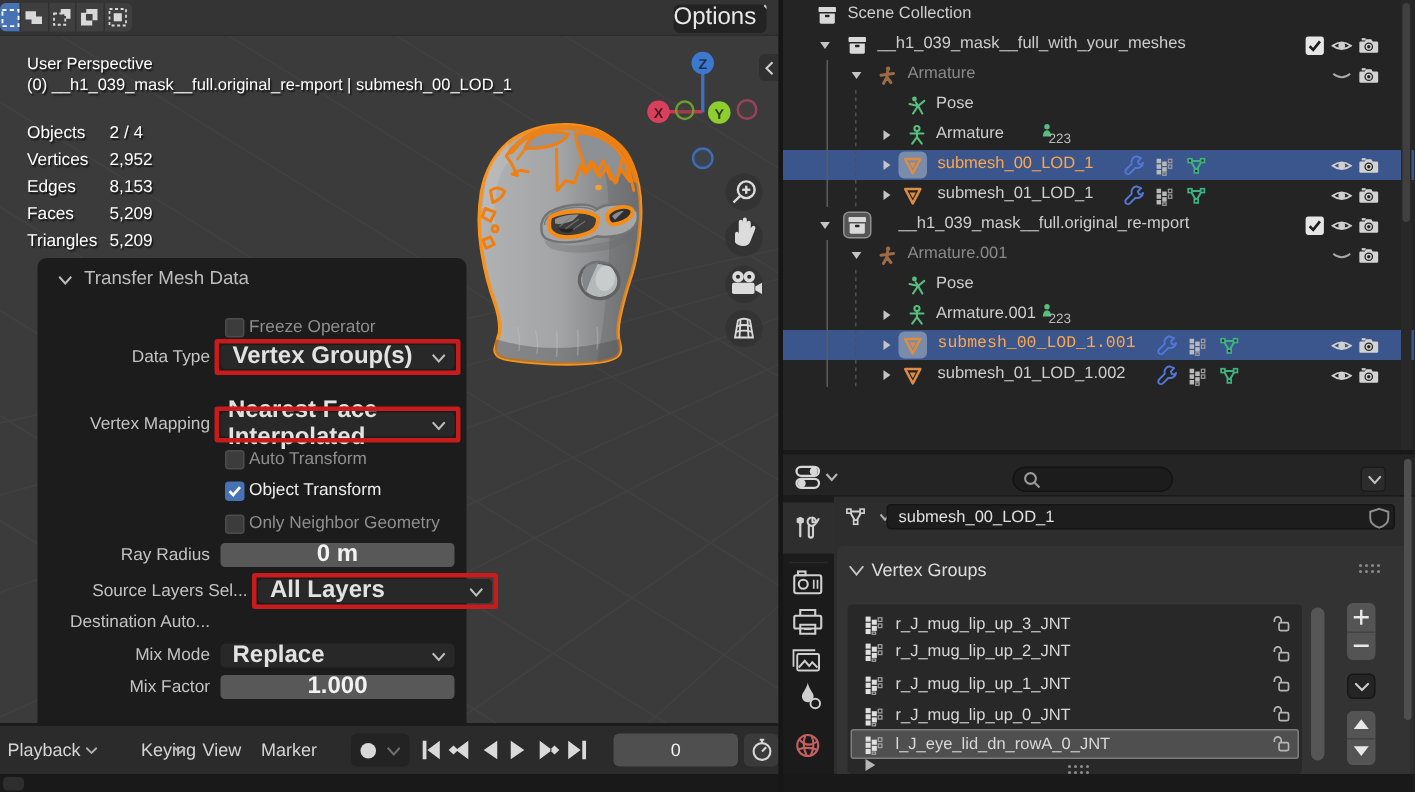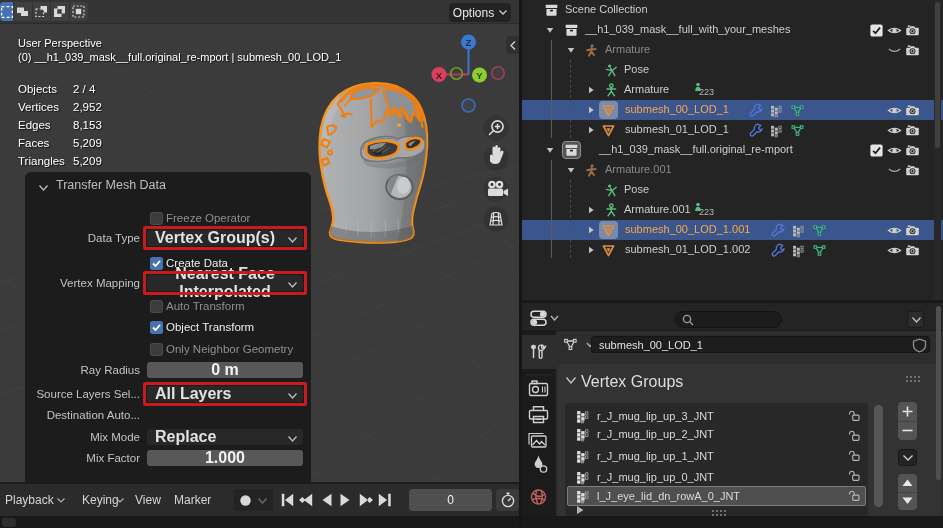--- a/index.html
+++ b/index.html
@@ -8,21 +8,21 @@
        font-family:"Liberation Sans",sans-serif;color:#d8d8d8;}
   .abs{position:absolute;}
   
   #viewport{left:0;top:0;width:519px;height:484px;background:#3b3b3b;overflow:hidden;}
   #vp-header{left:0;top:0;width:519px;height:24px;background:#343434;border-bottom:1px solid #2c2c2c;}
   .selgrp{left:0;top:2px;height:19px;display:flex;border-radius:4px;overflow:hidden;background:#3f3f3f;}
   .selbtn{width:18.5px;height:19px;display:flex;align-items:center;justify-content:center;border-right:1px solid #313131;}
   .selbtn:first-child{width:14px;background:#4772b3;}
   .selbtn:last-child{border-right:none;}
   #optbtn{left:449px;top:3px;width:62px;height:19px;background:#232323;border-radius:4px;
-          color:#e9e9e9;font-size:12px;display:flex;align-items:center;justify-content:center;gap:5px;}
+          color:#e9e9e9;font-size:16px;display:flex;justify-content:center;gap:5px;}
   .vptext{color:#fff;font-size:11px;text-shadow:1px 1px 1px rgba(0,0,0,.7);white-space:pre;}
   
   #oppanel{left:25px;top:172px;width:286px;height:368px;background:rgba(26,26,26,.95);border-radius:6px;
            font-size:11.5px;padding-left:13px;}
   .oprow{position:absolute;left:0;width:100%;height:18px;}
   .oplabel{position:absolute;right:171px;top:2px;color:#c3c3c3;font-size:11.5px;white-space:nowrap;}
   .opfield{position:absolute;left:122px;top:0;width:156px;height:16px;background:#282828;border-radius:3px;
            color:#e2e2e2;font-size:16px;display:flex;align-items:center;padding:0 8px;font-weight:bold;}
   .opfield .caret{position:absolute;right:6px;}
   .num{background:#585858;justify-content:center;color:#f2f2f2;}
@@ -327,27 +327,21 @@
           <div class="chk off"></div>
           <div class="chktext dim">Freeze Operator</div>
         </div>
       <div class="oprow" style="top:58px;">
           <div class="oplabel">Data Type</div>
         <div class="opfield">Vertex Group(s)<span class="caret"><svg width="9" height="6">
                 <path d="M0.5 0.5 4.5 5 8.5 0.5" stroke="#bdbdbd" stroke-width="1.3" fill="none"></path>
               </svg></span></div>
         <div class="redbox" style="left:118px;"></div>
         </div>
-      <div class="oprow" style="top:84px;">
-          <div class="chk on"><svg width="13" height="13">
-              <path d="M3 6.5 5.5 9 10 3.8" stroke="#fff" stroke-width="1.8" fill="none"></path>
-            </svg></div>
-          <div class="chktext lit">Create Data</div>
-        </div>
-      <div class="oprow" style="top:103px;text-align:center;">
+      <div class="oprow" style="top:103px;">
           <div class="oplabel">Vertex Mapping</div>
         <div class="opfield" style="padding:0 5px;">Nearest Face Interpolated<span class="caret"><svg width="9" height="6">
                 <path d="M0.5 0.5 4.5 5 8.5 0.5" stroke="#bdbdbd" stroke-width="1.3" fill="none"></path>
               </svg></span></div>
         <div class="redbox" style="left:118px;"></div>
         </div>
       <div class="oprow" style="top:127px;">
           <div class="chk off"></div>
           <div class="chktext dim">Auto Transform</div>
         </div>
@@ -358,21 +352,21 @@
           <div class="chktext lit">Object Transform</div>
         </div>
       <div class="oprow" style="top:170px;">
           <div class="chk off"></div>
           <div class="chktext dim">Only Neighbor Geometry</div>
         </div>
       <div class="oprow" style="top:190px;">
           <div class="oplabel">Ray Radius</div>
           <div class="opfield num">0 m</div>
         </div>
-      <div class="oprow" style="top:214px;">
+      <div class="oprow" style="top:214px;margin-left:25px;">
           <div class="oplabel">Source Layers Sel...</div>
         <div class="opfield">All Layers<span class="caret"><svg width="9" height="6">
                 <path d="M0.5 0.5 4.5 5 8.5 0.5" stroke="#bdbdbd" stroke-width="1.3" fill="none"></path>
               </svg></span></div>
         <div class="redbox" style="left:118px;"></div>
         </div>
       <div class="oprow" style="top:235px;">
           <div class="oplabel">Destination Auto...</div>
         </div>
       <div class="oprow" style="top:257px;">
@@ -540,21 +534,21 @@
         <path d="M2.2 9 Q2.5 4.8 5 4.8 Q7.5 4.8 7.8 9 Z" fill="#57be7e"></path>
       </svg>
     <div class="abs" style="left:177px;top:207px;font-size:9px;color:#b9b9b9;">223</div>
     <svg class="abs" width="10" height="10" style="left:64px;top:225px">
         <use href="#i-triright"></use>
       </svg>
     <div class="abs" style="left:77px;top:221px;width:19px;height:18px;background:#7a8cab;border-radius:4px;"></div>
     <svg class="abs" width="15" height="15" style="left:79px;top:222.5px">
         <use href="#i-mesh"></use>
       </svg>
-    <div class="abs" style="left:103px;top:223px;color:#ffa648;white-space:pre;">submesh_00_LOD_1.001</div>
+    <div class="abs" style="left:103px;top:223px;color:#ffa648;white-space:pre;font-family:Liberation Mono, monospace;">submesh_00_LOD_1.001</div>
     <svg class="abs" width="15" height="15" style="left:248px;top:222.5px">
         <use href="#i-wrench"></use>
       </svg>
     <svg class="abs" width="15" height="15" style="left:269px;top:222.5px">
         <use href="#i-grid"></use>
       </svg>
     <svg class="abs" width="15" height="15" style="left:290px;top:222.5px">
         <use href="#i-tridata"></use>
       </svg>
     <svg class="abs" width="15" height="15" style="left:365px;top:222.5px">
@@ -664,21 +658,21 @@
     <div class="abs" style="left:69px;top:33px;width:339px;height:17px;background:#1d1d1d;border-radius:3px;border:1px solid #151515;">
   <div class="abs" style="left:7px;top:2px;font-size:11px;color:#e0e0e0;">submesh_00_LOD_1</div>
   <svg class="abs" width="15" height="15" style="left:320px;top:1px">
           <path d="M7.5 1.2 L13.5 3.2 V7.5 Q13.5 11.8 7.5 13.8 Q1.5 11.8 1.5 7.5 V3.2 Z" fill="none" stroke="#8f8f8f" stroke-width="1.3"></path>
         </svg>
 </div>
     <div class="abs" style="left:36px;top:61px;width:382px;height:152px;background:#333333;border-radius:4px 4px 0 0;"></div>
     <svg class="abs" width="10" height="7" style="left:44px;top:74px">
         <path d="M0.5 0.5 5 6 9.5 0.5" stroke="#c8c8c8" stroke-width="1.3" fill="none"></path>
       </svg>
-    <div class="abs" style="left:59px;top:70px;font-size:16px;color:#dedede;">Vertex Groups</div>
+    <div class="abs" style="left:59px;top:70px;font-size:12px;color:#dedede;">Vertex Groups</div>
     <svg class="abs" width="16" height="10" style="left:383px;top:72px">
         <g fill="#8a8a8a">
           <circle cx="2" cy="2" r="1"></circle>
           <circle cx="6" cy="2" r="1"></circle>
           <circle cx="10" cy="2" r="1"></circle>
           <circle cx="14" cy="2" r="1"></circle>
           <circle cx="2" cy="6" r="1"></circle>
           <circle cx="6" cy="6" r="1"></circle>
           <circle cx="10" cy="6" r="1"></circle>
           <circle cx="14" cy="6" r="1"></circle>
@@ -761,21 +755,21 @@
         </g>
       </svg>
     <div class="abs" style="left:414px;top:3px;width:5px;height:174px;background:#4f4f4f;border-radius:2.5px;"></div>
   </div>
   <div class="abs" style="left:0;top:482px;width:519px;height:2px;background:#1c1c1c;"></div>
   <div class="abs" id="timeline">
     <div class="abs" style="left:5px;top:9px;">Playback</div>
     <svg class="abs" width="8" height="5" style="left:57px;top:14px">
         <path d="M0.5 0.5 4 4 7.5 0.5" stroke="#b0b0b0" stroke-width="1.2" fill="none"></path>
       </svg>
-    <div class="abs" style="left:82px;top:9px;">Keying</div>
+    <div class="abs" style="left:94px;top:9px;">Keying</div>
     <svg class="abs" width="8" height="5" style="left:116px;top:14px">
         <path d="M0.5 0.5 4 4 7.5 0.5" stroke="#b0b0b0" stroke-width="1.2" fill="none"></path>
       </svg>
     <div class="abs" style="left:135px;top:9px;">View</div>
     <div class="abs" style="left:174px;top:9px;">Marker</div>
     <div class="abs" style="left:234px;top:5px;width:39px;height:22px;background:#232323;border-radius:4px;">
   <svg class="abs" width="13" height="13" style="left:5px;top:4.5px">
           <circle cx="6.5" cy="6.5" r="5.2" fill="#d8d8d8"></circle>
         </svg>
   <svg class="abs" width="9" height="6" style="left:24px;top:8.5px">

